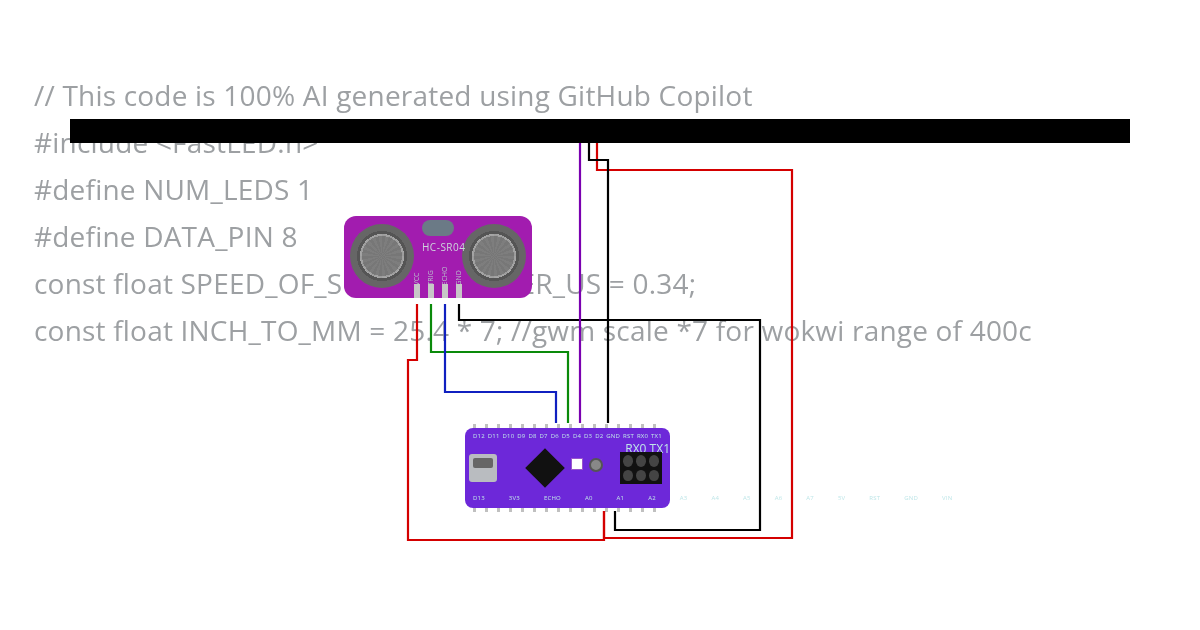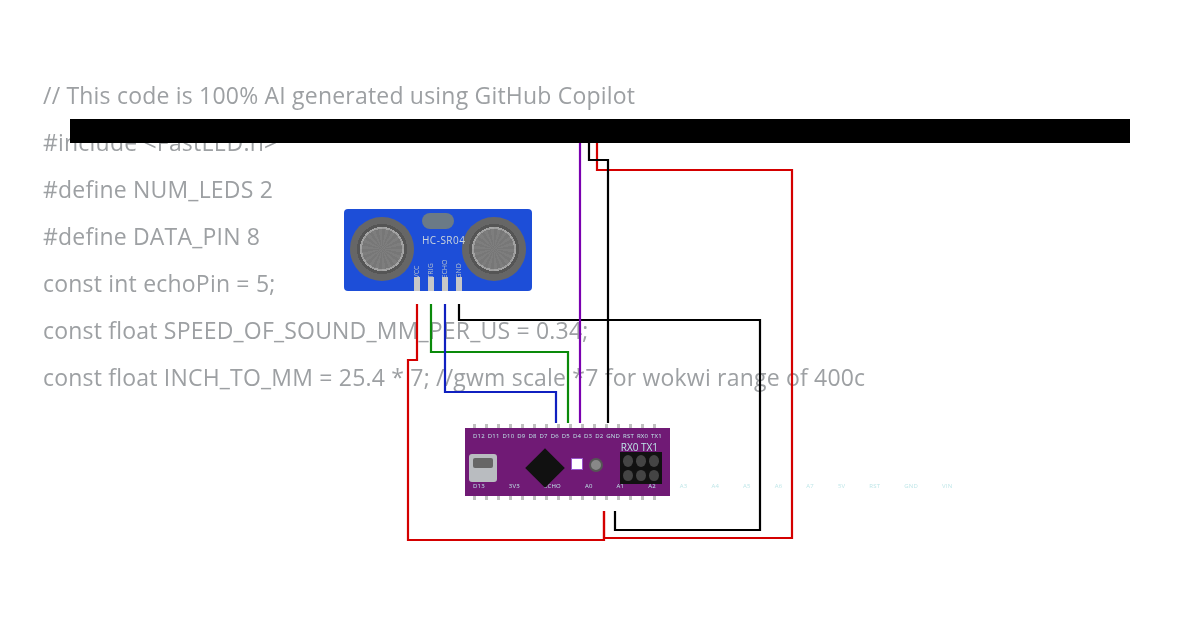--- a/index.html
+++ b/index.html
@@ -1,67 +1,66 @@
 <!DOCTYPE html>
 <html><head>
 <meta charset="utf-8">
 <style>
   * { margin: 0; padding: 0; box-sizing: border-box; }
   body { width: 1200px; height: 630px; background: #fff; position: relative; overflow: hidden; font-family: "Open Sans", "Segoe UI", Arial, sans-serif; }
 
-  .code { position: absolute; left: 43px; top: 72px; color: #9da0a3; font-size: 23px; line-height: 47px; font-weight: 400; letter-spacing: 0.2px; }
+  .code { position: absolute; left: 34px; top: 72px; color: #9da0a3; font-size: 28px; line-height: 47px; font-weight: 400; letter-spacing: 0.2px; }
   .code pre { font-family: inherit; white-space: pre; }
 
   .ledbar { position: absolute; left: 70px; top: 119px; width: 1060px; height: 24px; background: #000; }
 
-  .sensor { position: absolute; left: 344px; top: 209px; width: 188px; height: 82px; background: #1d4ed8; border-radius: 4px; }
+  .sensor { position: absolute; left: 344px; top: 216px; width: 188px; height: 82px; background: #a21caf; border-radius: 12px; }
   .sensor .speaker { position: absolute; top: 8px; width: 64px; height: 64px; border-radius: 50%; background: radial-gradient(circle at 50% 50%, #777 0 20px, #b0b0b0 20px 22px, #555 22px 25px, #666 25px 32px); }
   .sensor .speaker::after { content:""; position:absolute; inset:10px; border-radius:50%; background: repeating-conic-gradient(#777 0 10deg, #8a8a8a 10deg 20deg); opacity:.35; }
   .sensor .speaker.l { left: 6px; }
   .sensor .speaker.r { right: 6px; }
   .sensor .osc { position:absolute; left: 78px; top: 4px; width: 32px; height: 16px; border-radius: 8px; background:#6b7a86; }
   .sensor .label { position:absolute; left: 78px; top: 24px; color:#cdd6dc; font-size:10px; letter-spacing:.5px;}
   .sensor .pins { position:absolute; left: 70px; bottom: 0px; display:flex; gap:8px; }
   .sensor .pins .pin { width:6px; height:14px; background:#c7c7c7; position:relative; }
   .sensor .pinlabels { position:absolute; left:66px; bottom:14px; display:flex; gap:2px; }
   .sensor .pinlabels span { width:12px; color:#b9c4cc; font-size:7px; text-align:center; transform: rotate(-90deg); transform-origin: center; }
 
-  .mcu { position: absolute; left: 465px; top: 428px; width: 205px; height: 68px; background: #701a75; border-radius: 0; }
+  .mcu { position: absolute; left: 465px; top: 428px; width: 205px; height: 80px; background: #6d28d9; border-radius: 8px; }
   .mcu::before, .mcu::after { content:""; position:absolute; left:8px; right:8px; height:4px; background: repeating-linear-gradient(90deg, #c0c0c0 0 3px, transparent 3px 12px); }
   .mcu::before { top:-4px; }
   .mcu::after { bottom:-4px; }
   .mcu .toplabels, .mcu .botlabels { position:absolute; left:8px; right:8px; height:10px; color:#bfe6e8; font-size:6px; letter-spacing:.2px; display:flex; justify-content: space-between; }
   .mcu .toplabels { top:4px; }
   .mcu .botlabels { bottom:4px;gap:24px; }
   .mcu .usb { position:absolute; left:4px; top:26px; width:28px; height:28px; background:#b9bcc0; border-radius:3px; }
   .mcu .usb::after { content:""; position:absolute; left:4px; top:4px; width:20px; height:10px; background:#666; border-radius:2px; }
   .mcu .chip { position:absolute; left:66px; top:26px; width:28px; height:28px; background:#111; transform: rotate(45deg); }
   .mcu .led { position:absolute; left:106px; top:30px; width:12px; height:12px; background:#fff; border:1px solid #95c; }
   .mcu .btn { position:absolute; left:124px; top:30px; width:14px; height:14px; background:#888; border-radius:50%; border:2px solid #555;}
   .mcu .hdr { position:absolute; right:8px; top:24px; width:42px; height:32px; background:#111; display:grid; grid-template-columns: repeat(3, 1fr); grid-template-rows: repeat(2,1fr); gap:3px; padding:3px; }
   .mcu .hdr i { background:#444; border-radius:50%; }
-  .mcu .rxtx { position:absolute; right:12px; top:12px; color:#bfe6e8; font-size:10px;}
+  .mcu .rxtx { position:absolute; right:0; top:12px; color:#bfe6e8; font-size:12px;}
 
   svg.wires { position:absolute; left:0; top:0; width:1200px; height:630px; pointer-events:none; }
   svg.wires path { fill:none; stroke-width:2.2; }
 
 </style>
 </head>
 <body>
 
 <div class="code">
   <pre>// This code is 100% AI generated using GitHub Copilot</pre>
   <pre></pre>
   <pre>#include &lt;FastLED.h&gt;</pre>
   <pre></pre>
   <pre></pre>
-  <pre>#define NUM_LEDS 2</pre>
+  <pre>#define NUM_LEDS 1</pre>
   <pre>#define DATA_PIN 8</pre>
   <pre></pre>
-  <pre>const int echoPin = 5;</pre>
   <pre>const float SPEED_OF_SOUND_MM_PER_US = 0.34;</pre>
   <pre>const float INCH_TO_MM = 25.4 * 7; //gwm scale *7 for wokwi range of 400c</pre>
 </div>
 
 <div class="ledbar"></div>
 
 <div class="sensor">
   <div class="speaker l"></div>
   <div class="speaker r"></div>
   <div class="osc"></div>

